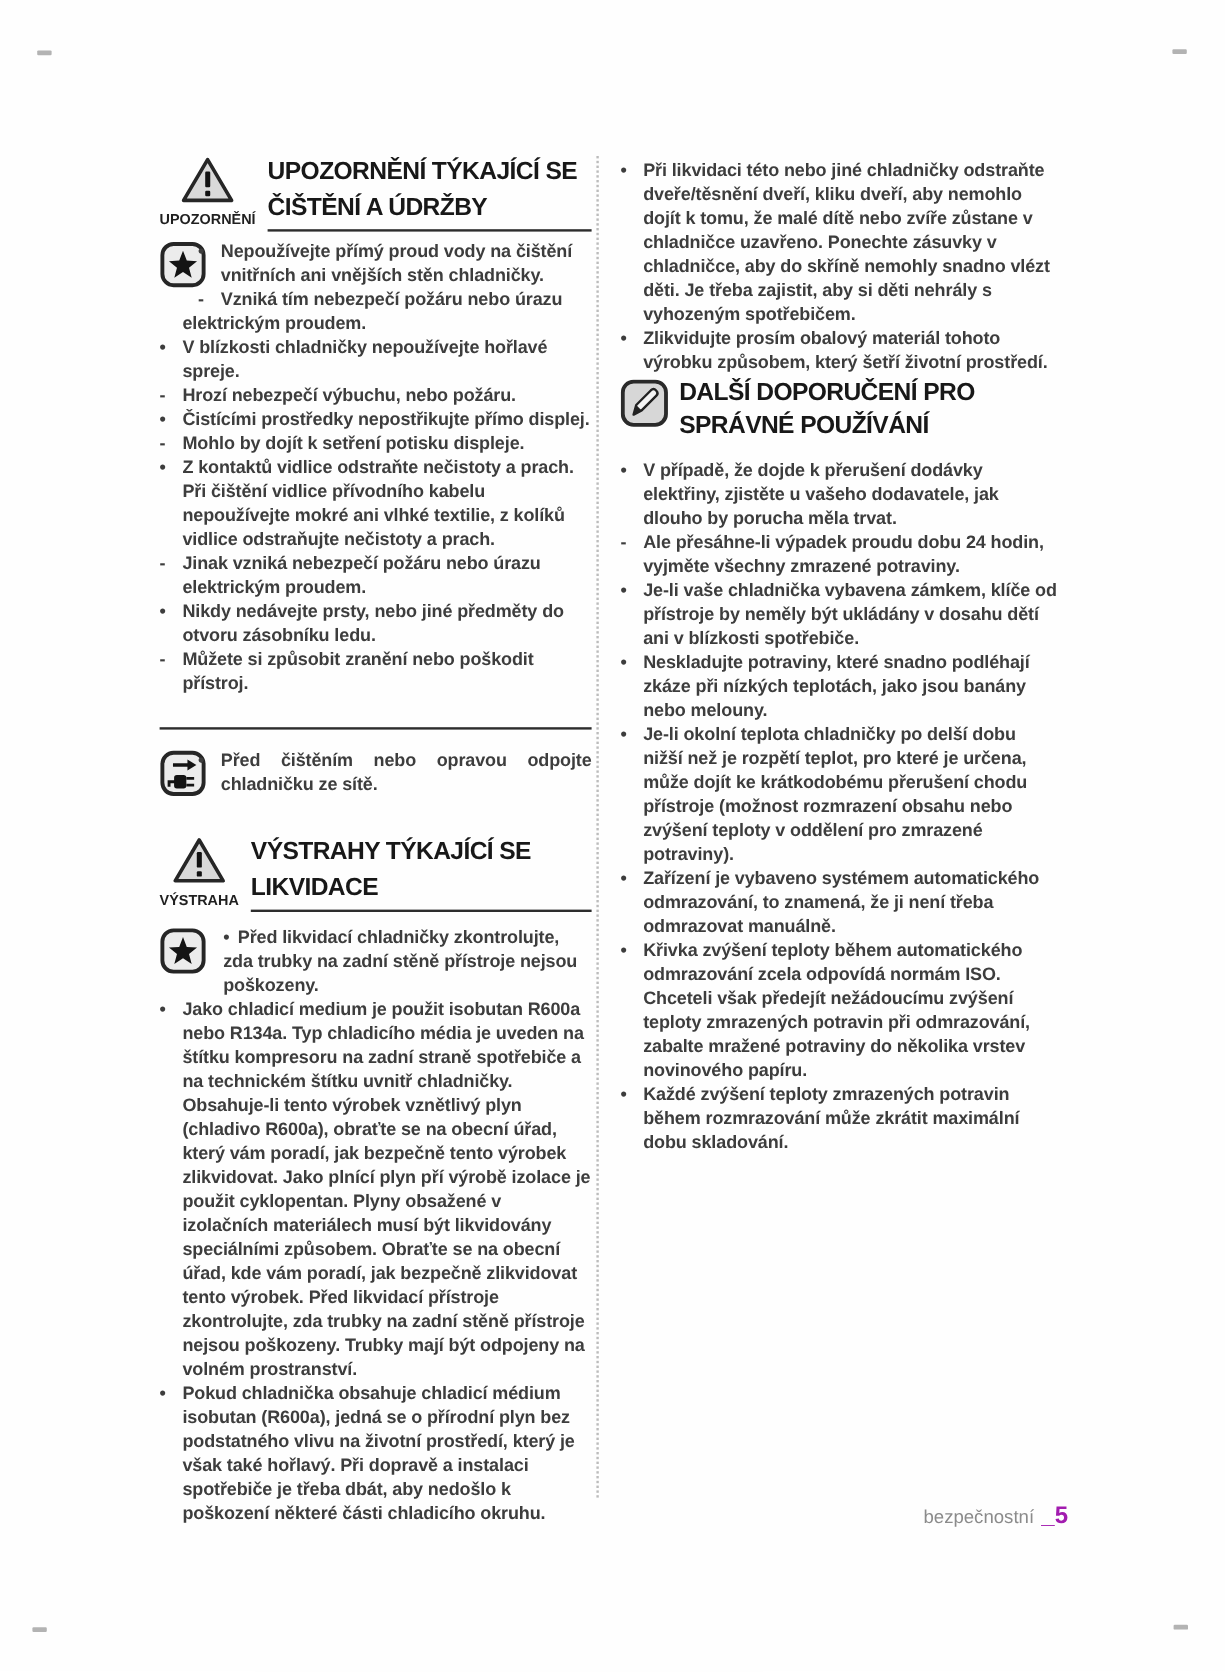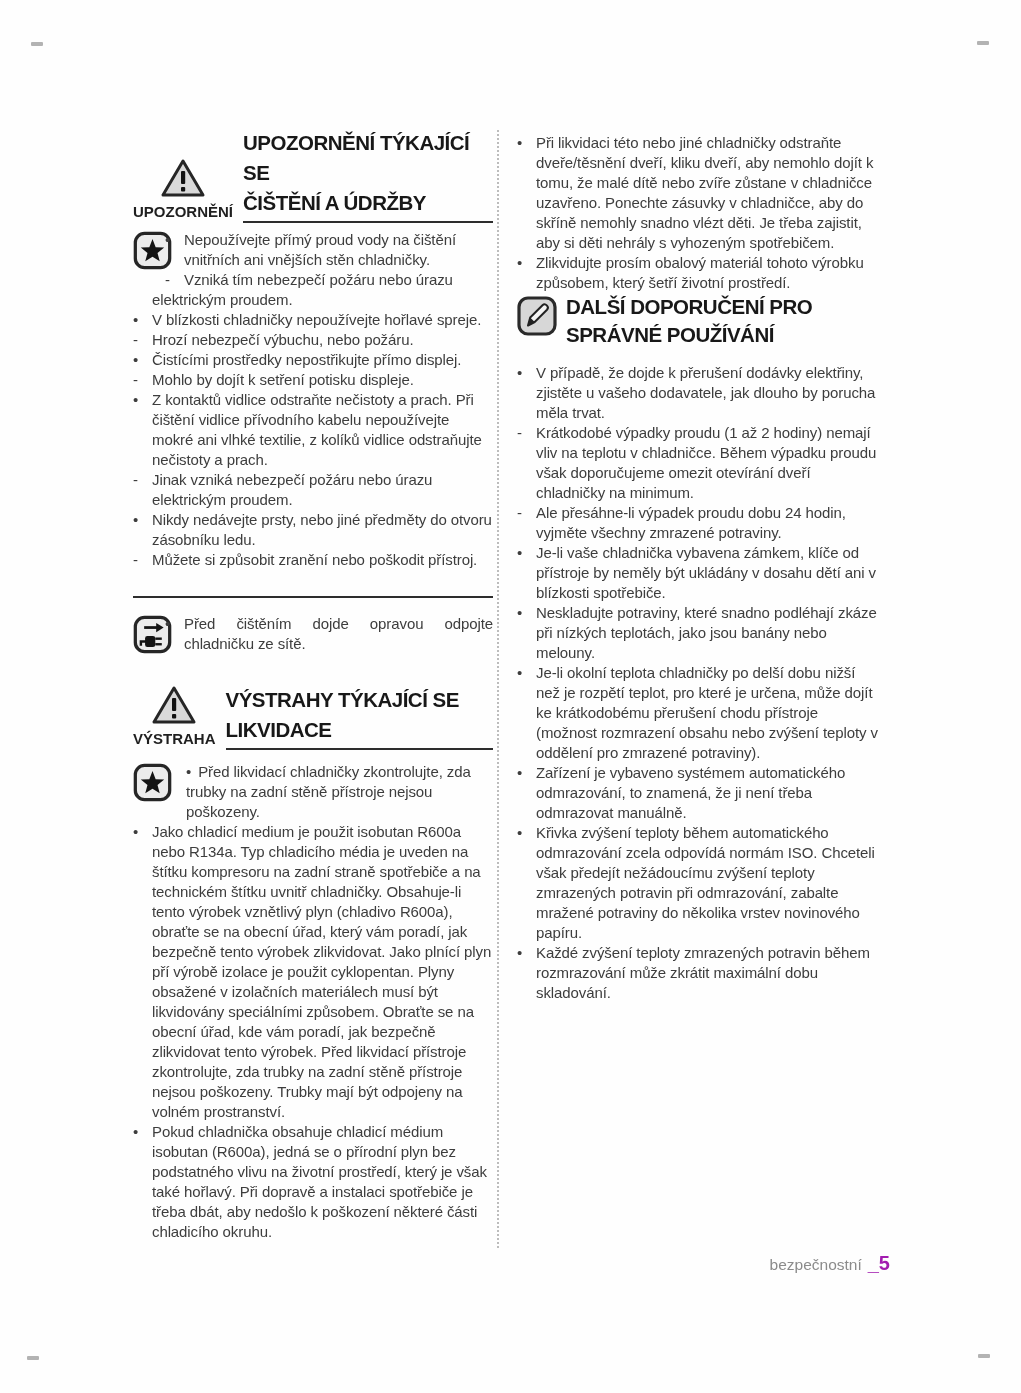--- a/index.html
+++ b/index.html
@@ -15,36 +15,36 @@
     border-left:2px dotted #bcbcbc;}
   .regmark{position:absolute;width:12px;height:4px;background:#9a9a9a;opacity:.75;border-radius:1px;}
   .regmark.tl{left:31px;top:42px;}
   .regmark.tr{left:977px;top:41px;}
   .regmark.bl{left:27px;top:1356px;}
   .regmark.br{left:978px;top:1354px;}
 
   
   .section-header{display:flex;align-items:flex-end;column-gap:10px;}
   .header-icon-block{flex:0 0 58px;text-align:center;padding-bottom:3px;}
-  .badge-label{display:block;font-size:15px;font-weight:bold;color:#1f1f1f;margin-top:1px;}
+  .badge-label{display:block;font-size:12px;font-weight:bold;color:#1f1f1f;margin-top:1px;}
   .header-title{flex:1;margin:0;font-size:20.5px;line-height:30px;font-weight:bold;
     color:#181818;letter-spacing:-0.5px;white-space:pre-line;
     border-bottom:2px solid #2d2d2d;padding-bottom:3px;}
   .disposal-header{margin-top:30px;}
 
   .tips-header{display:flex;align-items:flex-start;column-gap:9px;}
   .tips-icon{flex:0 0 40px;margin-top:3px;}
   .tips-title{margin:0;font-size:20.5px;line-height:28px;font-weight:bold;color:#181818;
     letter-spacing:-0.5px;white-space:pre-line;}
 
   
   .section-body{margin-top:7px;}
   .section-body::after{content:"";display:block;clear:both;}
   .li{margin:0;padding-left:19px;text-indent:-19px;font-size:15px;line-height:20px;
-    color:#3d3d3d;letter-spacing:-0.1px;}
+    color:#3d3d3d;letter-spacing:-0.1px;font-weight:bold;}
   .li::before{content:attr(data-marker);display:inline-block;width:19px;text-indent:0;}
   .li.flat{padding-left:0;text-indent:0;margin-top:12px;}
   .li.flat::before{width:auto;margin-right:7px;}
   .li.justify{text-align:justify;}
 
   .float-icon{float:left;margin:1px 12px 1px 0;line-height:0;}
   .float-icon.wide{margin-right:14px;}
 
   .unplug-block{margin-top:26px;border-top:2px solid #2d2d2d;padding-top:16px;}
   .unplug-block::after{content:"";display:block;clear:both;}
@@ -104,21 +104,21 @@
         <svg width="39" height="39" viewBox="0 0 42 42">
           <rect x="2.5" y="2.5" width="37" height="37" rx="10" fill="#ececec" stroke="#262626" stroke-width="3.5"></rect>
           <line x1="12" y1="13.5" x2="26" y2="13.5" stroke="#141414" stroke-width="3"></line>
           <path d="M25 8.5 L33 13.5 L25 18.5 Z" fill="#141414"></path>
           <path d="M8.5 33 L8.5 28.5 L14 28.5" fill="none" stroke="#141414" stroke-width="2.6"></path>
           <rect x="13" y="22.5" width="11" height="12" rx="2.5" fill="#141414"></rect>
           <line x1="24" y1="25.5" x2="31" y2="25.5" stroke="#141414" stroke-width="2.6"></line>
           <line x1="24" y1="31.5" x2="31" y2="31.5" stroke="#141414" stroke-width="2.6"></line>
         </svg>
       </span>
-      <p class="li justify" data-marker="•"><span>Před čištěním dojde opravou odpojte chladničku ze sítě.</span></p>
+      <p class="li justify" data-marker="•"><span>Před čištěním nebo opravou odpojte chladničku ze sítě.</span></p>
     </div>
 
     <div class="section-header disposal-header">
       <div class="header-icon-block">
         <svg width="46" height="40" viewBox="0 0 46 40">
           <path d="M23 3 L43 37 L3 37 Z" fill="#d9d9d9" stroke="#262626" stroke-width="3" stroke-linejoin="round"></path>
           <rect x="21" y="13" width="4.2" height="13" rx="1" fill="#111"></rect>
           <rect x="21" y="29" width="4.2" height="4.5" rx="1" fill="#111"></rect>
         </svg>
         <span class="badge-label">VÝSTRAHA</span>
@@ -155,21 +155,20 @@
           <path d="M11 29.5 L13.2 21.5 L25.5 9.2 Q27.6 7.2 29.8 9.4 Q32 11.6 30 13.7 L17.7 26 L11 29.5 Z" fill="#f4f4f4" stroke="#222" stroke-width="2" stroke-linejoin="round"></path>
           <path d="M11 29.5 L13.2 21.5 L17.7 26 Z" fill="#222"></path>
         </svg>
       </span>
       <h1 class="tips-title">DALŠÍ DOPORUČENÍ PRO
 SPRÁVNÉ POUŽÍVÁNÍ</h1>
     </div>
 
     <div class="section-body" style="margin-top:14px;">
       <p class="li" data-marker="•"><span>V případě, že dojde k přerušení dodávky elektřiny, zjistěte u vašeho dodavatele, jak dlouho by porucha měla trvat.</span></p>
-      <p class="li" data-marker="-"><span>Krátkodobé výpadky proudu (1 až 2 hodiny) nemají vliv na teplotu v chladničce. Během výpadku proudu však doporučujeme omezit otevírání dveří chladničky na minimum.</span></p>
       <p class="li" data-marker="-"><span>Ale přesáhne-li výpadek proudu dobu 24 hodin, vyjměte všechny zmrazené potraviny.</span></p>
       <p class="li" data-marker="•"><span>Je-li vaše chladnička vybavena zámkem, klíče od přístroje by neměly být ukládány v dosahu dětí ani v blízkosti spotřebiče.</span></p>
       <p class="li" data-marker="•"><span>Neskladujte potraviny, které snadno podléhají zkáze při nízkých teplotách, jako jsou banány nebo melouny.</span></p>
       <p class="li" data-marker="•"><span>Je-li okolní teplota chladničky po delší dobu nižší než je rozpětí teplot, pro které je určena, může dojít ke krátkodobému přerušení chodu přístroje (možnost rozmrazení obsahu nebo zvýšení teploty v oddělení pro zmrazené potraviny).</span></p>
       <p class="li" data-marker="•"><span>Zařízení je vybaveno systémem automatického odmrazování, to znamená, že ji není třeba odmrazovat manuálně.</span></p>
       <p class="li" data-marker="•"><span>Křivka zvýšení teploty během automatického odmrazování zcela odpovídá normám ISO. Chceteli však předejít nežádoucímu zvýšení teploty zmrazených potravin při odmrazování, zabalte mražené potraviny do několika vrstev novinového papíru.</span></p>
       <p class="li" data-marker="•"><span>Každé zvýšení teploty zmrazených potravin během rozmrazování může zkrátit maximální dobu skladování.</span></p>
     </div>
 
   </div>

